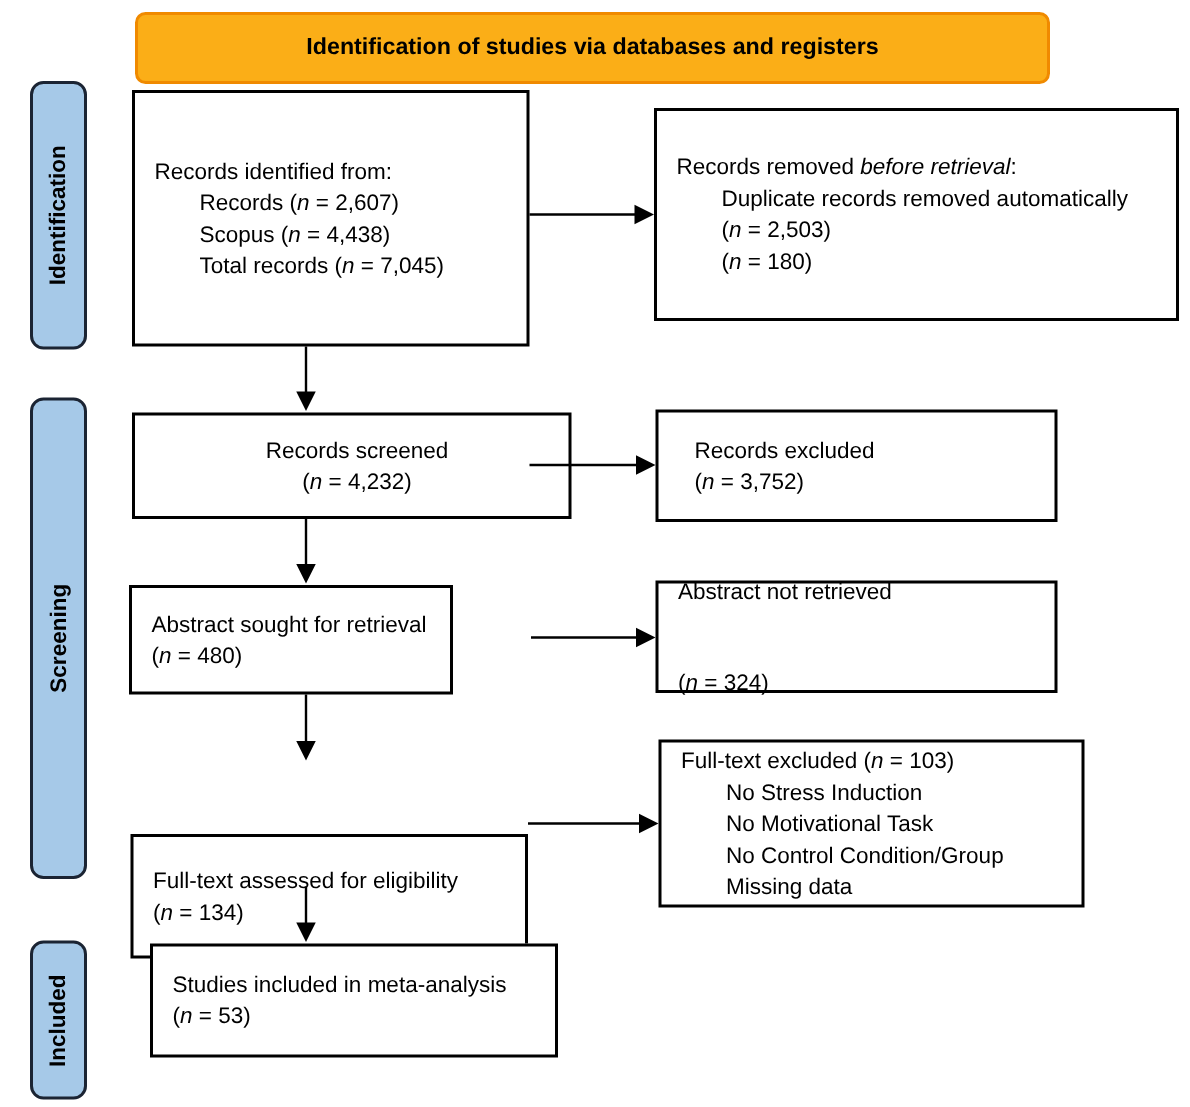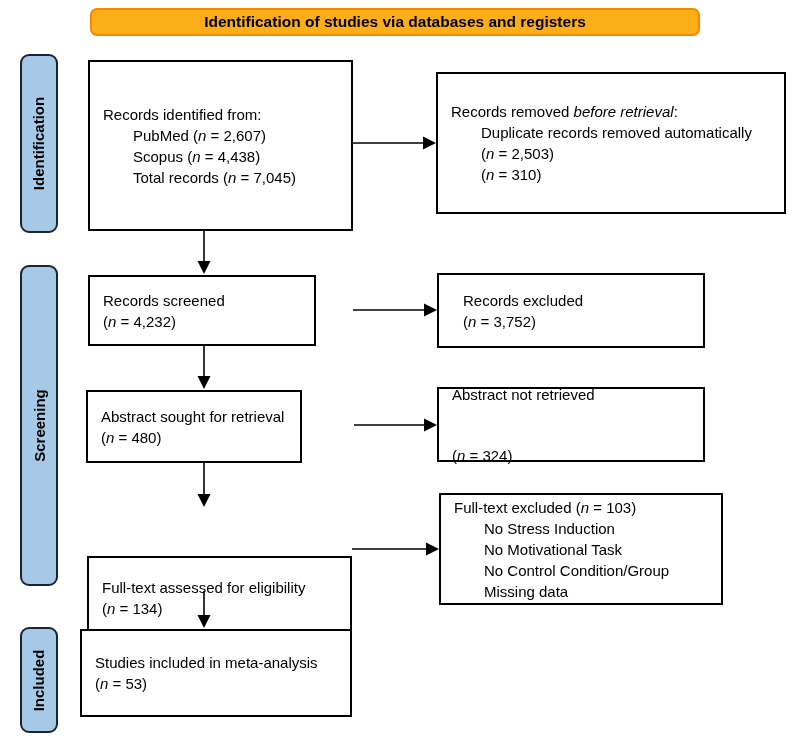--- a/index.html
+++ b/index.html
@@ -6,21 +6,21 @@
   .canvas{
     position:relative;
     width:793px;height:738px;
     background:#ffffff;
     font-family:"Liberation Sans","DejaVu Sans",sans-serif;
     color:#000;
     overflow:hidden;
   }
   
   .banner{
-    position:absolute;left:90px;top:8px;width:610px;height:28px;
+    position:absolute;left:90px;top:8px;width:610px;height:48px;
     background:var(--c-banner-fill,#FBAE17);
     border:2.5px solid var(--c-banner-border,#F08A00);
     border-radius:7px;
     display:flex;align-items:center;justify-content:center;
     box-sizing:border-box;
   }
   .banner span{font-weight:bold;font-size:15.5px;}
   
   .stage{
     position:absolute;left:20px;width:38px;
@@ -46,27 +46,27 @@
     box-sizing:border-box;
     display:flex;flex-direction:column;justify-content:center;
     padding:4px 6px 4px 13px;
     font-size:15px;line-height:21px;
   }
   .box .line{white-space:nowrap;}
   .box .line.ind{padding-left:30px;}
   .it{font-style:italic;}
   .box-records-identified{left:88px;top:60px;width:265px;height:171px;}
   .box-records-removed{left:436px;top:72px;width:350px;height:142px;}
-  .box-records-screened{left:88px;top:275px;width:228px;height:71px;}
+  .box-records-screened{left:88px;top:275px;width:293px;height:71px;text-align:center;}
   .box-records-excluded{left:437px;top:273px;width:268px;height:75px;padding-left:24px;}
   .box-abstract-sought{left:86px;top:390px;width:216px;height:73px;}
   .box-abstract-not-retrieved{left:437px;top:387px;width:268px;height:75px;gap:40px;}
   .box-fulltext-assessed{left:87px;top:508px;width:265px;height:83px;margin-top:48px;}
   .box-fulltext-excluded{left:439px;top:493px;width:284px;height:112px;}
-  .box-studies-included{left:80px;top:629px;width:272px;height:88px;}
+  .box-studies-included{left:100px;top:629px;width:272px;height:76px;}
   
   .arrows{position:absolute;left:0;top:0;width:793px;height:738px;pointer-events:none;}
   .arrows line{stroke:#000;stroke-width:1.6;}
   .arrows polygon{fill:#000;}
 </style>
 </head>
 <body>
 
 <div class="canvas">
 
@@ -79,29 +79,29 @@
   </div>
   <div class="stage stage-screening">
     <span>Screening</span>
   </div>
   <div class="stage stage-included">
     <span>Included</span>
   </div>
 
   <div class="box box-records-identified">
       <div class="line"><span>Records identified from:</span></div>
-      <div class="line ind"><span>PubMed (</span><span class="it">n</span><span> = 2,607)</span></div>
+      <div class="line ind"><span>Records (</span><span class="it">n</span><span> = 2,607)</span></div>
       <div class="line ind"><span>Scopus (</span><span class="it">n</span><span> = 4,438)</span></div>
       <div class="line ind"><span>Total records (</span><span class="it">n</span><span> = 7,045)</span></div>
     </div>
   <div class="box box-records-removed">
       <div class="line"><span>Records removed </span><span class="it">before retrieval</span><span>:</span></div>
       <div class="line ind"><span>Duplicate records removed automatically</span></div>
       <div class="line ind"><span>(</span><span class="it">n</span><span> = 2,503)</span></div>
-      <div class="line ind"><span>(</span><span class="it">n</span><span> = 310)</span></div>
+      <div class="line ind"><span>(</span><span class="it">n</span><span> = 180)</span></div>
     </div>
   <div class="box box-records-screened">
       <div class="line"><span>Records screened</span></div>
       <div class="line"><span>(</span><span class="it">n</span><span> = 4,232)</span></div>
     </div>
   <div class="box box-records-excluded">
       <div class="line"><span>Records excluded</span></div>
       <div class="line"><span>(</span><span class="it">n</span><span> = 3,752)</span></div>
     </div>
   <div class="box box-abstract-sought">

